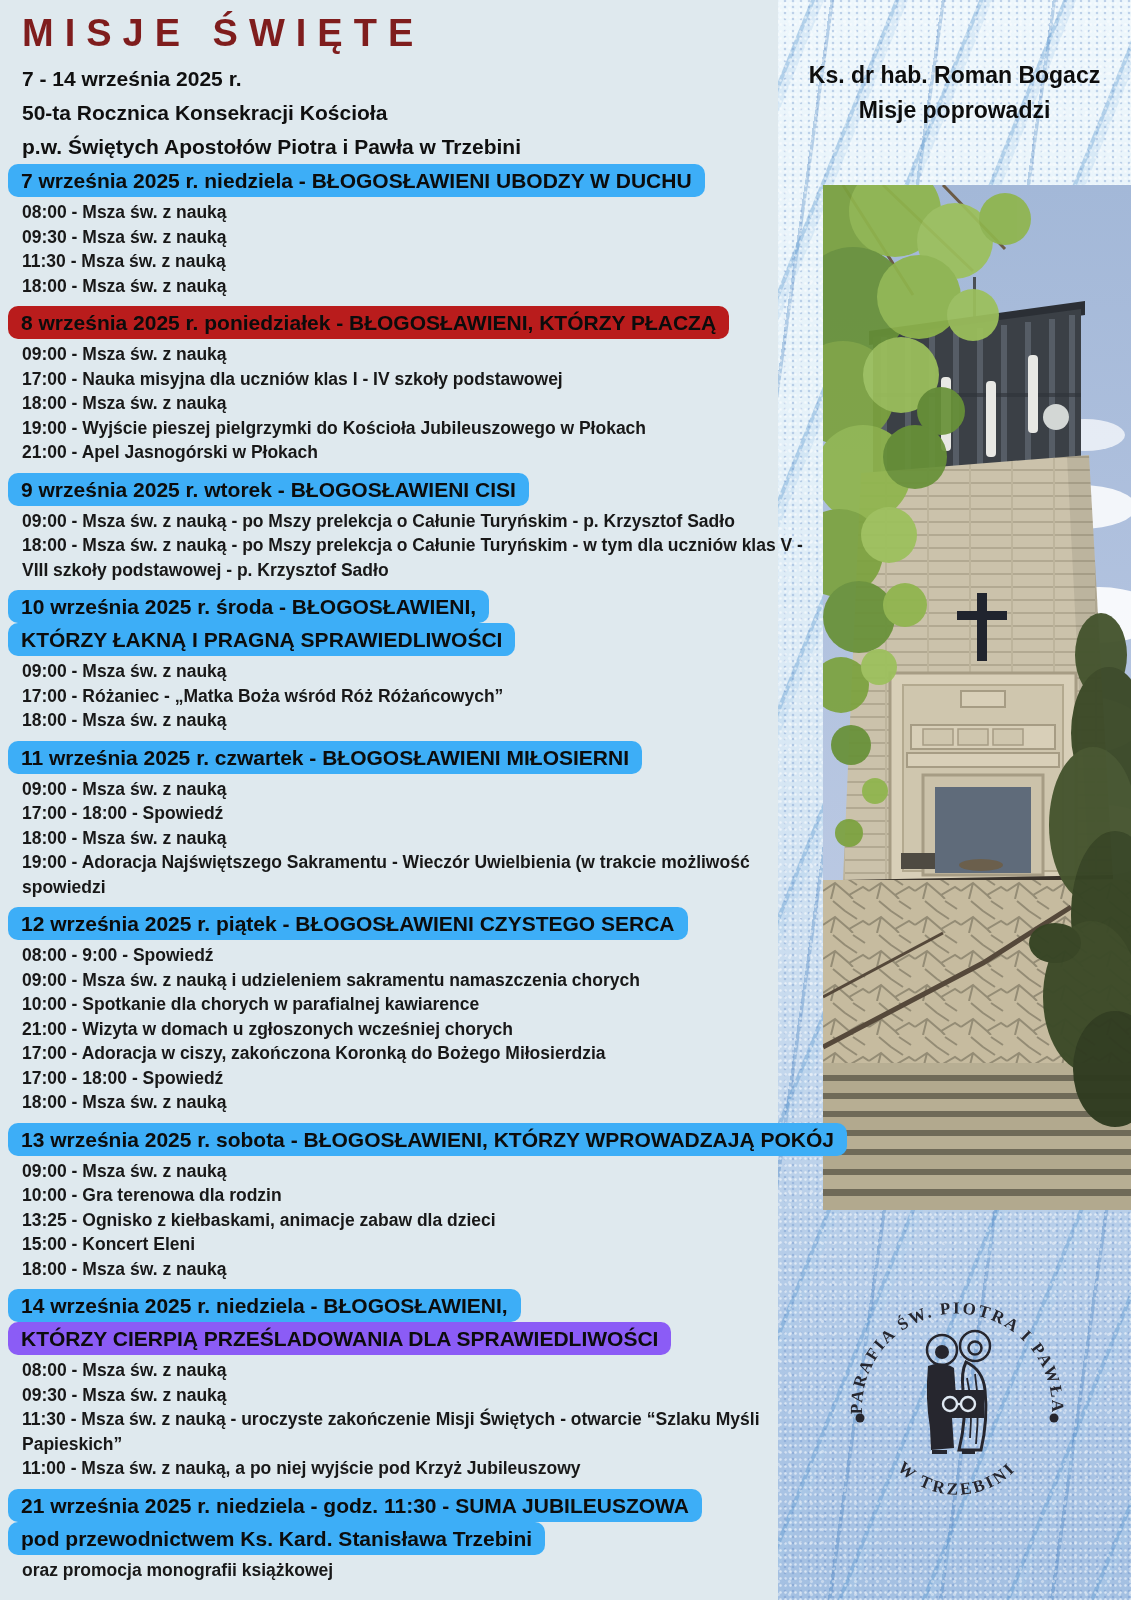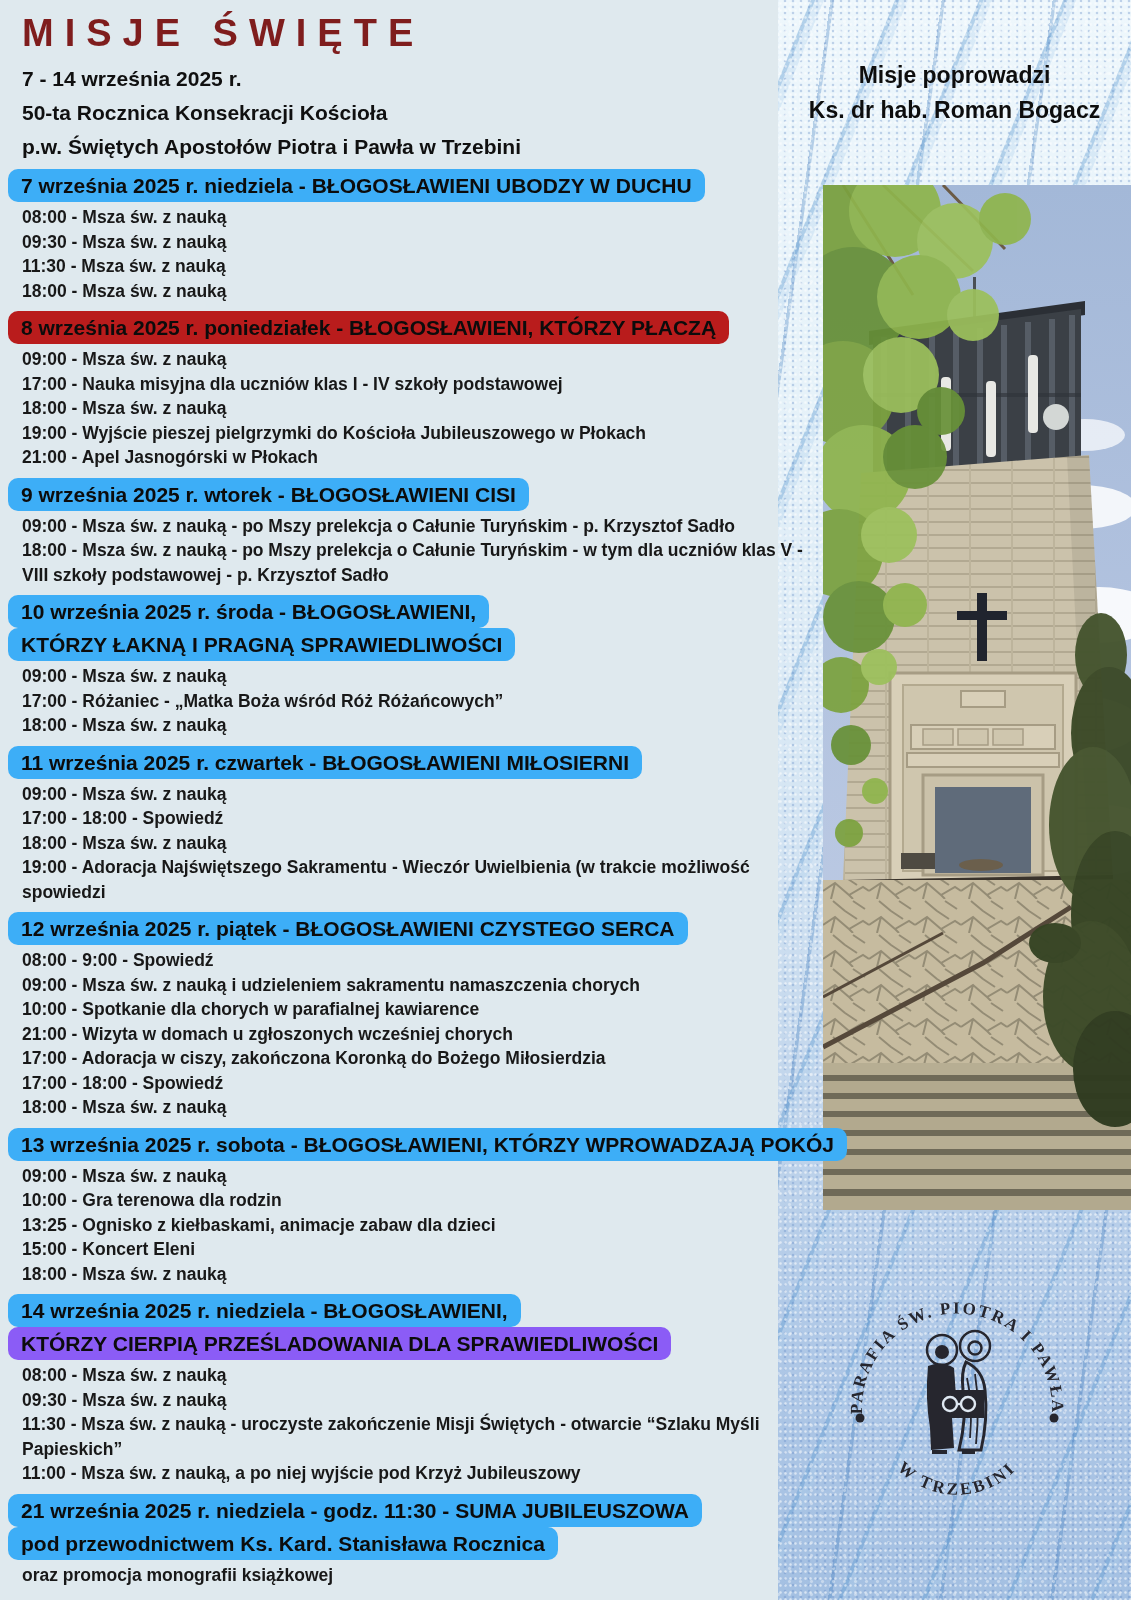--- a/index.html
+++ b/index.html
@@ -39,41 +39,41 @@
   .photo{position:absolute;left:823px;top:185px;width:308px;height:1025px;z-index:2;}
   .photo svg{display:block;}
   .logo{position:absolute;left:842px;top:1278px;width:230px;height:230px;z-index:3;}
   
   .left-col{position:relative;z-index:3;width:805px;padding:10px 0 0 22px;box-sizing:content-box;}
   .title{
     font-size:38px;font-weight:900;letter-spacing:11px;line-height:46px;
     color:#7f1d1d;margin:0 0 6px 0;white-space:nowrap;
   }
   .subtitle{font-size:21px;font-weight:bold;line-height:34px;color:#101010;}
-  .schedule{margin-top:5px;}
+  .schedule{}
   .day{margin:0 0 8px 0;}
   .day-header{margin-left:-14px;}
   .day-header-line{
     display:table;white-space:nowrap;
     background:#3daef7;border-radius:10px;
     padding:2px 13px;font-size:21px;font-weight:bold;line-height:29px;color:#0c0c0c;
   }
   .day-items{margin-top:3px;width:800px;}
   .day-item{font-size:17.5px;font-weight:bold;line-height:24.5px;color:#181818;}
 </style>
 </head>
 <body>
 
 <div class="page">
 
   <div class="right-col"></div>
 
   <div class="presenter">
+    <div>Ks. dr hab. Roman Bogacz</div>
     <div>Misje poprowadzi</div>
-    <div>Ks. dr hab. Roman Bogacz</div>
   </div>
 
   <div class="photo">
     <svg width="308" height="1025" viewBox="0 0 308 1025" xmlns="http://www.w3.org/2000/svg">
       <defs>
         <linearGradient id="sky" x1="0" y1="0" x2="0" y2="1">
           <stop offset="0" stop-color="#a3b8d8"></stop>
           <stop offset="0.5" stop-color="#b4c4e0"></stop>
           <stop offset="1" stop-color="#c3cfe6"></stop>
         </linearGradient>
@@ -322,21 +322,21 @@
           <div class="day-items">
             <div class="day-item">08:00 - Msza św. z nauką</div>
             <div class="day-item">09:30 - Msza św. z nauką</div>
             <div class="day-item">11:30 - Msza św. z nauką - uroczyste zakończenie Misji Świętych - otwarcie “Szlaku Myśli Papieskich”</div>
             <div class="day-item">11:00 - Msza św. z nauką, a po niej wyjście pod Krzyż Jubileuszowy</div>
           </div>
         </section>
         <section class="day">
           <div class="day-header">
             <div class="day-header-line" style="background-color: rgb(61, 174, 247);">21 września 2025 r. niedziela - godz. 11:30 - SUMA JUBILEUSZOWA</div>
-            <div class="day-header-line" style="background-color: rgb(61, 174, 247);">pod przewodnictwem Ks. Kard. Stanisława Rocznica</div>
+            <div class="day-header-line" style="background-color: rgb(61, 174, 247);">pod przewodnictwem Ks. Kard. Stanisława Trzebini</div>
           </div>
           <div class="day-items">
             <div class="day-item">oraz promocja monografii książkowej</div>
           </div>
         </section>
       </div>
   </div>
 
 </div>
 

